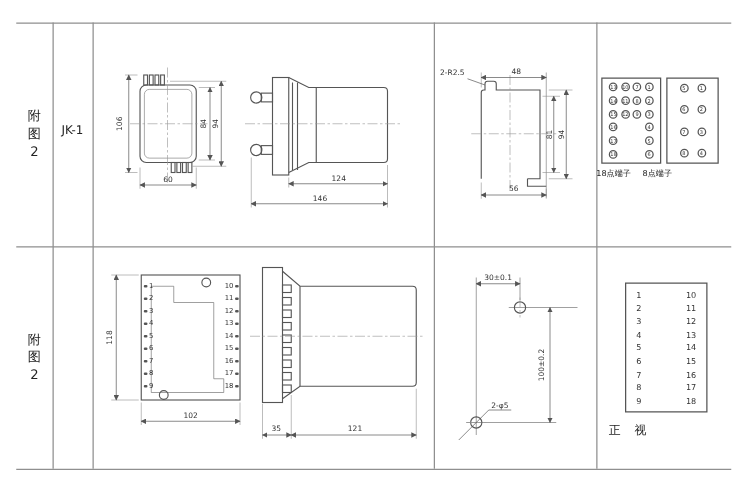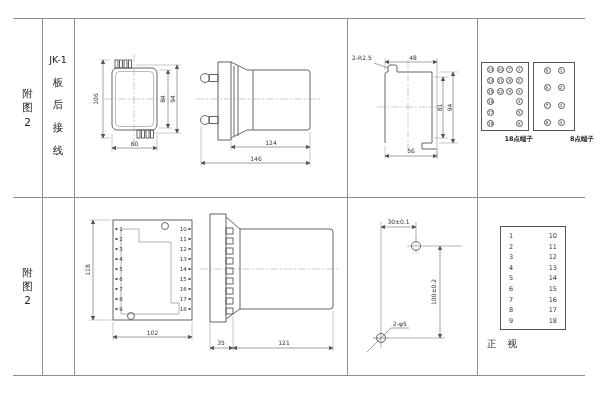--- a/index.html
+++ b/index.html
@@ -19,21 +19,21 @@
   .dl{stroke:#555;stroke-width:.55;fill:none;}
   .ext{stroke:#888;stroke-width:.45;}
   .dt{fill:#333;font-size:6px;font-family:"DejaVu Sans",sans-serif;text-anchor:middle;}
   .dts{text-anchor:start;}
   
   .tblock{position:absolute;border:1px solid #555;display:grid;box-sizing:border-box;}
   .tb18{grid-template-columns:repeat(4,1fr);padding:3px 4px;align-content:space-between;}
   .tb8{grid-template-columns:repeat(2,1fr);padding:4px 6px;align-content:space-between;justify-items:center;}
   .pin{width:7px;height:7px;border:.6px solid #555;border-radius:50%;box-sizing:border-box;
        display:flex;align-items:center;justify-content:center;font-size:4px;color:#333;margin:0 auto;}
-  .blabel{position:absolute;font-size:6.5px;text-align:right;color:#222;white-space:nowrap;font-weight:bold;}
+  .blabel{position:absolute;font-size:6.5px;text-align:left;color:#222;white-space:nowrap;}
   .viewlabel{position:absolute;font-size:9.5px;text-align:center;color:#222;letter-spacing:4px;white-space:nowrap;}
   
   .tcol{position:absolute;display:flex;flex-direction:column;}
   .trow{display:flex;align-items:center;height:10px;font-size:5.5px;color:#333;gap:1.5px;}
   .trow.r{justify-content:flex-end;}
   .dot{width:2.8px;height:2.8px;border:.55px solid #555;border-radius:50%;box-sizing:border-box;display:inline-block;}
   
   .tlist{position:absolute;border:1px solid #555;box-sizing:border-box;display:flex;
          justify-content:space-between;padding:4px 8px;}
   .tlist .colL,.tlist .colR{display:flex;flex-direction:column;}
@@ -59,21 +59,20 @@
   <div class="vline" style="left:42px;top:18px;height:357px"></div>
   <div class="vline" style="left:74px;top:18px;height:357px"></div>
   <div class="vline" style="left:347px;top:18px;height:357px"></div>
   <div class="vline" style="left:477px;top:18px;height:357px"></div>
 
   <div class="cell" style="left:13px;top:18px;width:29px;height:179px">
     <div class="vtext lh-tight">附图2</div>
   </div>
   <div class="cell" style="left:42px;top:18px;width:32px;height:179px">
     <div class="model">JK-1</div>
-    <div class="vtext lh-wide">板后接线</div>
   </div>
 
   <svg class="draw" style="left:80px;top:50px" width="112" height="115" viewBox="0 0 112 115">
     <g class="ol">
       <rect x="32" y="18" width="45" height="62" rx="5"></rect>
       <rect x="35" y="34" width="3" height="8" transform="translate(0,-24)"></rect>
       <rect x="39.5" y="10" width="3" height="8"></rect>
         <rect x="44" y="10" width="3" height="8"></rect>
         <rect x="48.5" y="10" width="3" height="8"></rect>
       <rect x="57" y="80" width="3" height="8"></rect>
@@ -199,21 +198,21 @@
   <span class="pin">5</span>
       <span class="pin">1</span>
       <span class="pin">6</span>
       <span class="pin">2</span>
       <span class="pin">7</span>
       <span class="pin">3</span>
       <span class="pin">8</span>
       <span class="pin">4</span>
     </div>
   <div class="blabel" style="left:477px;top:135px;width:56px">18点端子</div>
-  <div class="blabel" style="left:548px;top:135px;width:46px">8点端子</div>
+  <div class="blabel" style="left:514px;top:135px;width:46px">8点端子</div>
 
   <div class="cell" style="left:13px;top:197px;width:29px;height:178px">
     <div class="vtext lh-tight">附图2</div>
   </div>
 
   <svg class="draw" style="left:80px;top:205px" width="120" height="140" viewBox="0 0 120 140">
     <g class="ol">
       <rect x="33" y="15" width="79" height="100"></rect>
       <path d="M41,24 L59,24 L59,37 L91,37 L91,98 L99,98 L99,109 L41,109 Z" class="ol2" style="stroke:#666"></path>
       <circle cx="85" cy="21" r="3.5"></circle>

